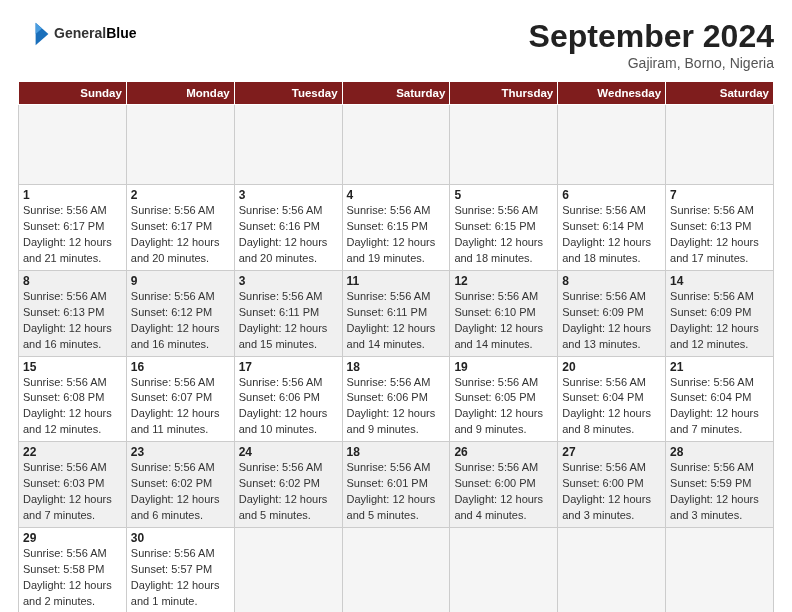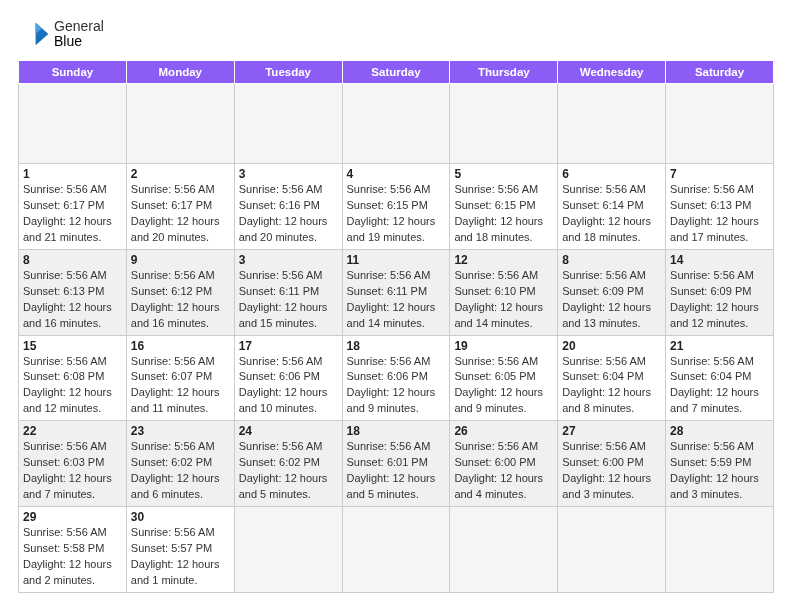--- a/index.html
+++ b/index.html
@@ -22,23 +22,23 @@
       align-items: flex-start;
       margin-bottom: 10px;
     }
     .logo {
       display: flex;
       align-items: center;
       gap: 4px;
     }
     .logo-text {
       display: flex;
-      flex-direction: column;
+      flex-direction: row;
       font-size: 14px;
-      font-weight: normal;
+      font-weight: bold;
       line-height: 1.1;
     }
     .logo-general { color: #333; }
     .logo-blue { color: #000000; }
     .logo-icon {
       width: 32px;
       height: 32px;
     }
     .title-block {
       text-align: right;
@@ -51,26 +51,26 @@
     .subtitle {
       font-size: 14px;
       color: #555;
     }
     .calendar {
       width: 100%;
       border-collapse: collapse;
       table-layout: fixed;
     }
     .calendar th {
-      background: #8b5cf6;
+      background: #7f1d1d;
       color: #fff;
       font-size: 11.5px;
       font-weight: bold;
       padding: 5px 4px;
-      text-align: center;
+      text-align: right;
       border: 1px solid #fff;
     }
     .calendar td {
       border: 1px solid #ccc;
       vertical-align: top;
       padding: 3px 4px;
       font-size: 9px;
       color: #333;
       height: 80px;
       background: #fff;
@@ -101,20 +101,24 @@
   <div class="header">
     <div class="logo">
       <svg class="logo-icon" viewBox="0 0 40 40">
         <polygon points="22,6 38,20 22,34" fill="#1a6fbb"></polygon>
         <polygon points="22,6 30,13 22,20" fill="#4a9de0"></polygon>
       </svg>
       <div class="logo-text">
         <span class="logo-general">General</span>
         <span class="logo-blue">Blue</span>
       </div>
+    </div>
+    <div class="title-block">
+      <div class="month-title">September 2024</div>
+      <div class="subtitle">Gajiram, Borno, Nigeria</div>
     </div>
   </div>
 
   <table class="calendar">
     <thead>
       <tr>
         <th>Sunday</th>
         <th>Monday</th>
         <th>Tuesday</th>
         <th>Saturday</th>

